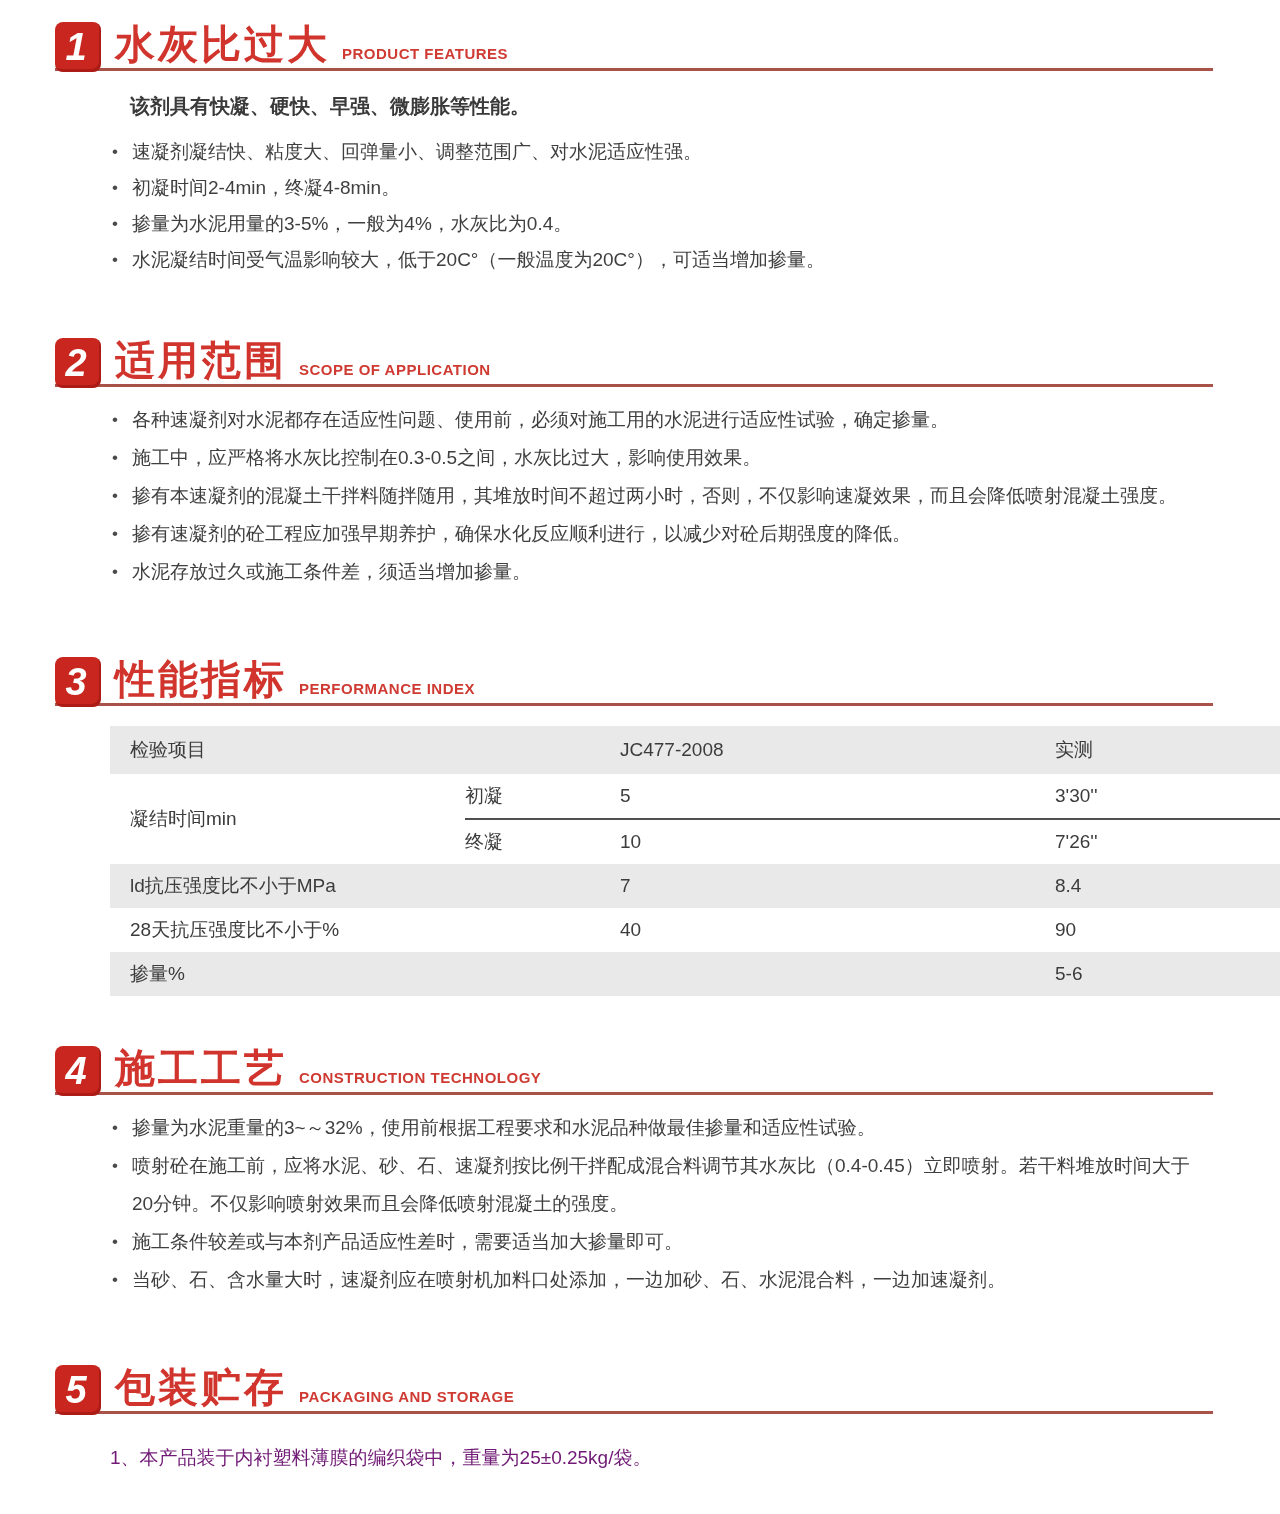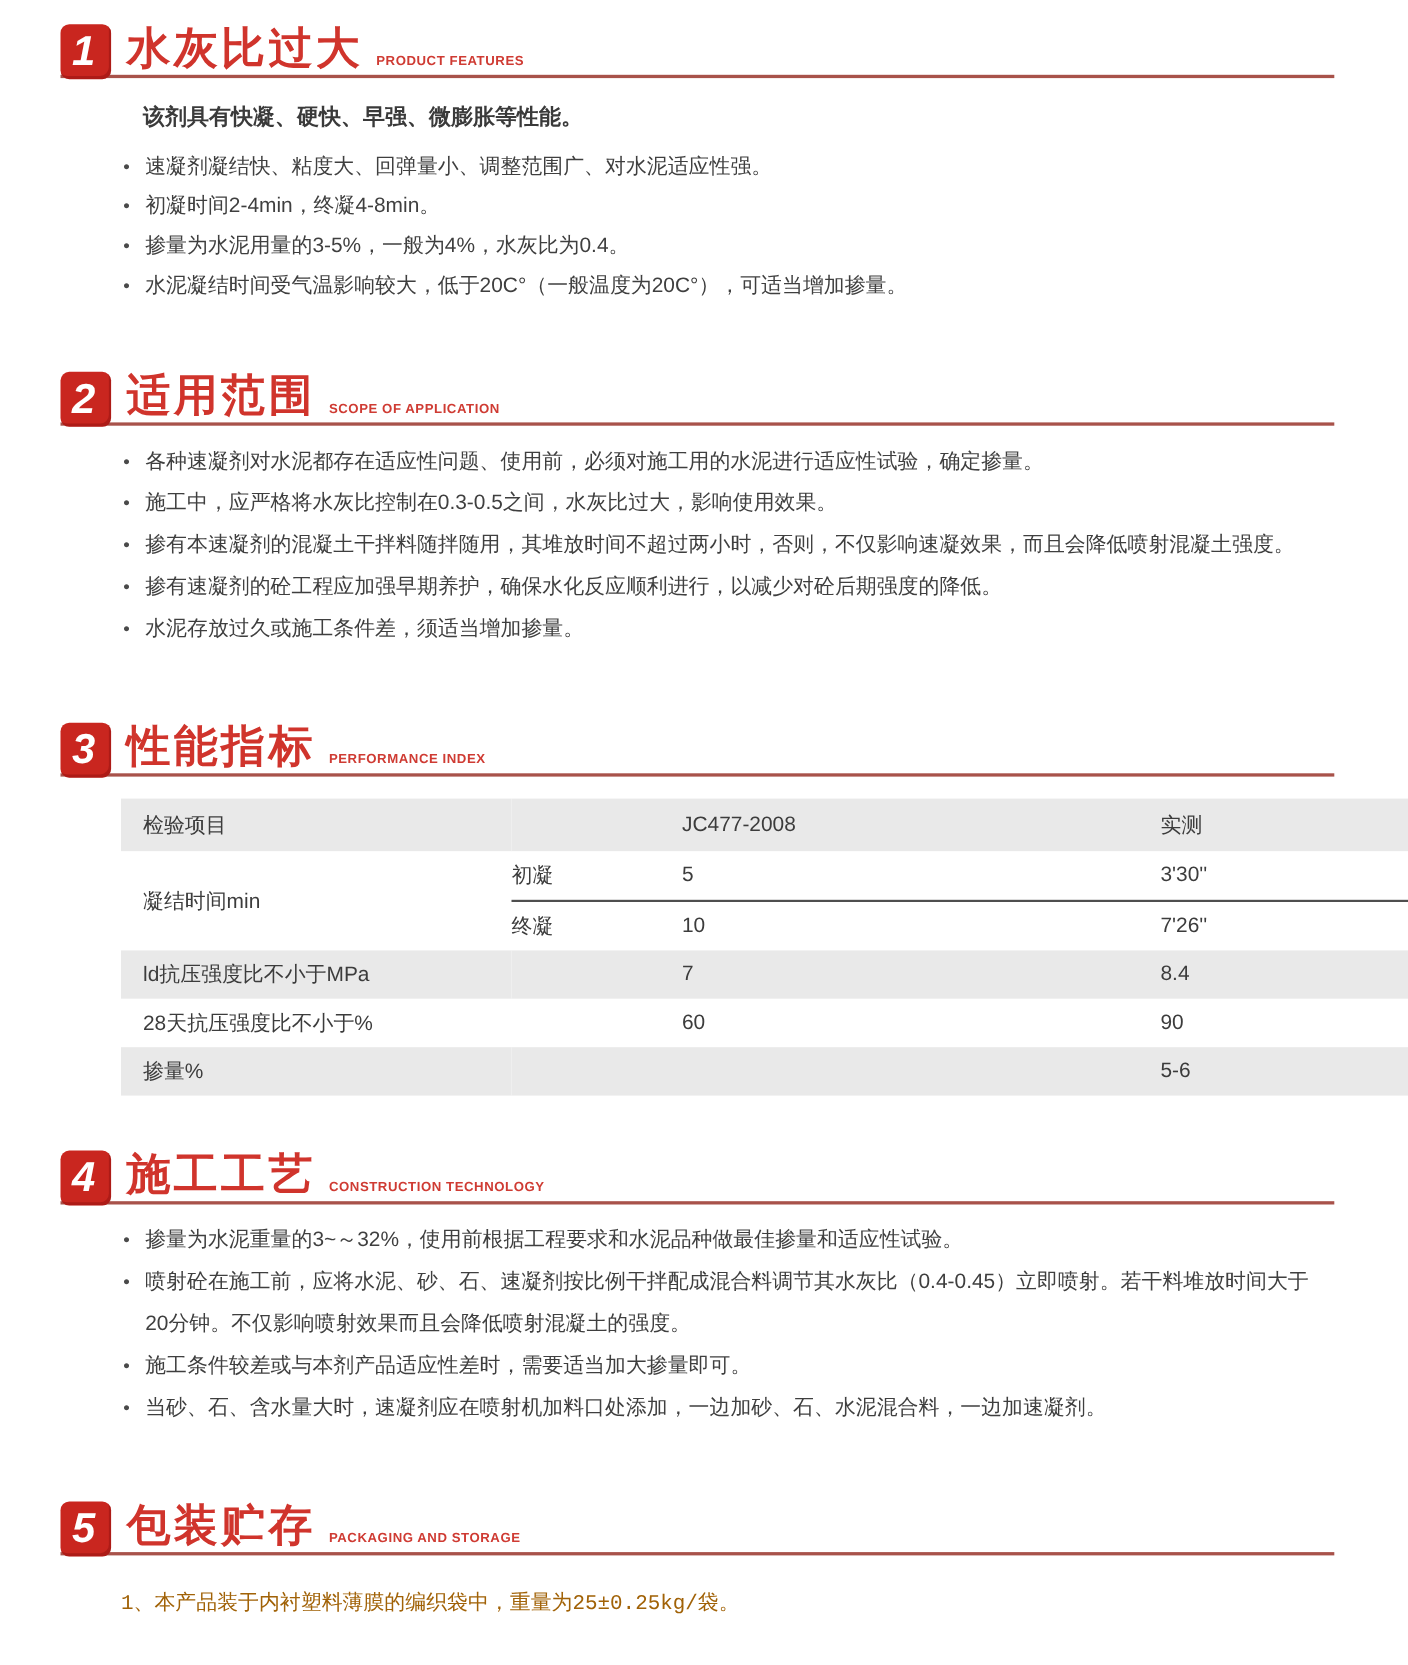--- a/index.html
+++ b/index.html
@@ -26,21 +26,21 @@
   }
   .badge .num{
     color:#ffffff;font-size:38px;font-weight:bold;font-style:italic;
     line-height:1;transform:translateX(-2px);
   }
   .cn-title{
     margin:0;color:#d0342c;font-size:40px;font-weight:bold;
     letter-spacing:3px;line-height:1.1;padding-bottom:2px;
   }
   .en-title{
-    color:#cf3b33;font-size:12px;font-weight:bold;letter-spacing:.5px;
+    color:#cf3b33;font-size:15px;font-weight:bold;letter-spacing:.5px;
     margin-left:12px;padding-bottom:6px;text-transform:uppercase;
   }
 
   
   .intro{
     margin:22px 70px 6px 130px;font-size:20px;font-weight:bold;color:#3a3a3a;
   }
   ul.bullets{list-style:none;margin:14px 70px 0 110px;padding:0;}
   ul.bullets li{
     position:relative;padding-left:22px;font-size:19px;line-height:36px;
@@ -63,21 +63,21 @@
   .col1{width:335px;padding-left:20px !important;}
   .col2{width:155px;}
   .col3{width:370px;text-align:center;}
   .col4{width:240px;padding-left:65px !important;}
   tr.gray{background:#e9e9e9;}
   tr.white{background:#ffffff;}
   td.sep{border-bottom:2px solid #4f4f4f;}
 
   
   ol.numlist{list-style:none;margin:22px 70px 0 110px;padding:0;}
-  ol.numlist li{font-size:19px;line-height:44px;color:#a16207;font-family:Liberation Mono, monospace;}
+  ol.numlist li{font-size:19px;line-height:44px;color:#701a75;}
 
   
   .s1{padding-top:18px;}
   .s2{margin-top:56px;}
   .s3{margin-top:62px;}
   .s4{margin-top:46px;}
   .s5{margin-top:62px;}
 </style>
 </head>
 <body>
@@ -150,21 +150,21 @@
         </tr>
         <tr class="gray">
           <td class="col1">ld抗压强度比不小于MPa</td>
           <td class="col2"></td>
           <td class="col3">7</td>
           <td class="col4">8.4</td>
         </tr>
         <tr class="white">
           <td class="col1">28天抗压强度比不小于%</td>
           <td class="col2"></td>
-          <td class="col3">60</td>
+          <td class="col3">40</td>
           <td class="col4">90</td>
         </tr>
         <tr class="gray">
           <td class="col1">掺量%</td>
           <td class="col2"></td>
           <td class="col3"></td>
           <td class="col4">5-6</td>
         </tr>
       </tbody>
     </table>

